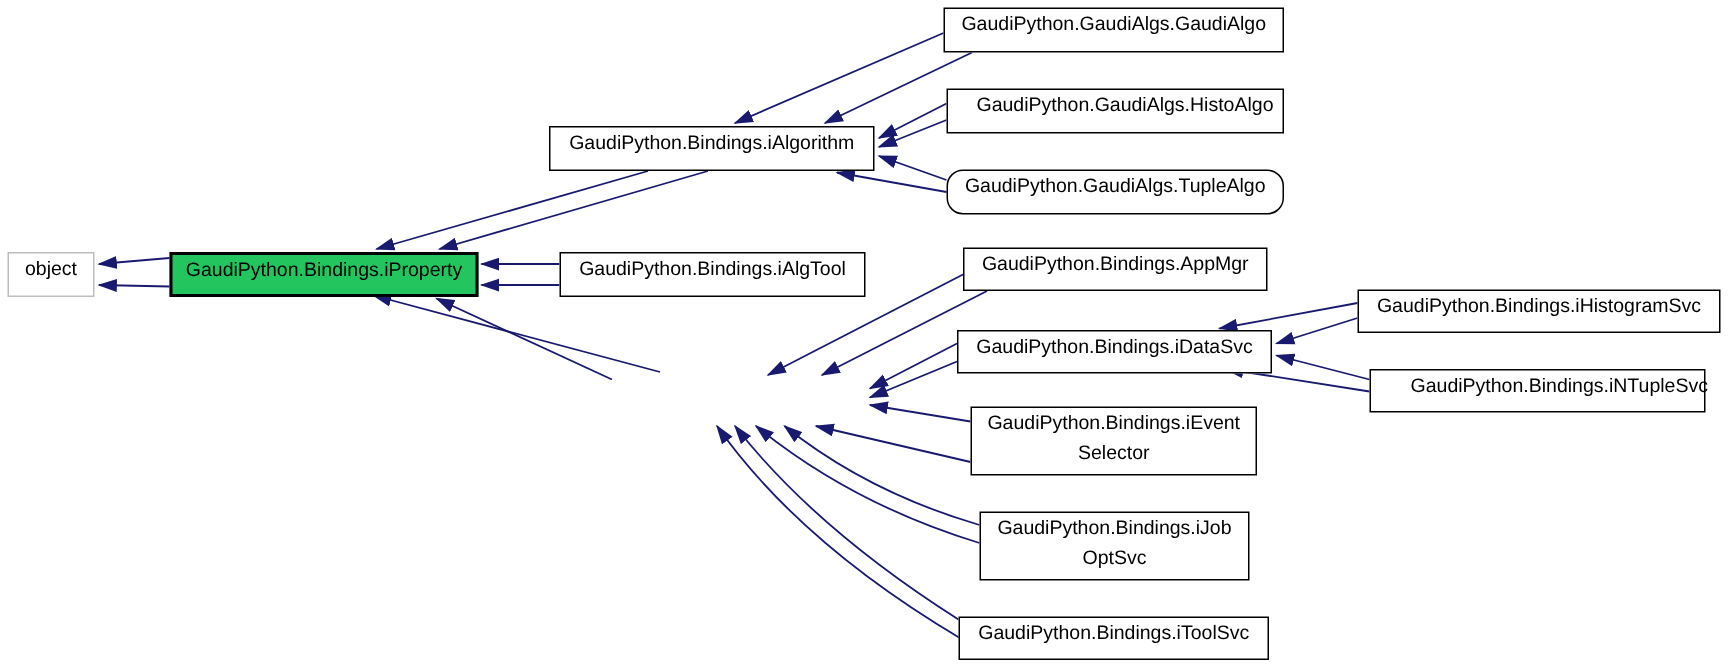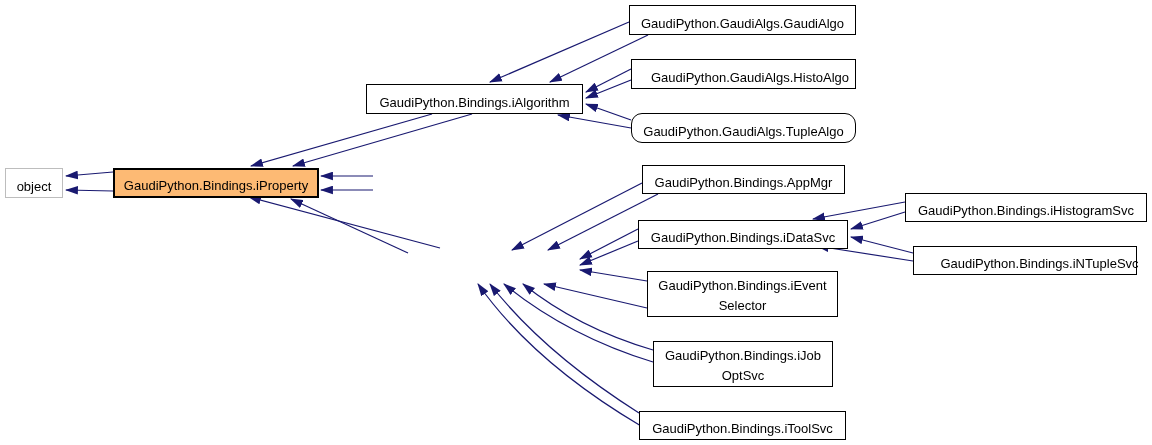--- a/index.html
+++ b/index.html
@@ -10,31 +10,31 @@
     font-family:"Liberation Sans", sans-serif;
     overflow:hidden;
   }
   #edges{position:absolute;left:0;top:0;width:1152px;height:445px;}
   .node{
     position:absolute;
     box-sizing:border-box;
     display:flex;
     flex-direction:column;
     align-items:center;
-    justify-content:flex-end;
+    justify-content:flex-start;
     border:1px solid #000000;
     background:#ffffff;
     color:#000000;
     font-size:13px;
     line-height:20px;
     white-space:nowrap;
     text-align:center;
     z-index:2;
   }
-  .node.highlight{background:#fdba74;border:2px solid #000000;}
+  .node.highlight{background:#22c55e;border:2px solid #000000;}
   .node.external{border-color:#bdbdbd;}
   .edge{stroke:#191970;stroke-width:1.2;fill:none;}
 </style>
 </head>
 <body>
 
 <div id="diagram">
 
   <svg id="edges" width="1152" height="445" viewBox="0 0 1152 445" xmlns="http://www.w3.org/2000/svg">
     <defs>
@@ -103,20 +103,23 @@
   </div>
 
   <div class="node" style="left:631px;top:59px;width:225px;height:30px;padding-left:13px;">
     <span>GaudiPython.GaudiAlgs.HistoAlgo</span>
   </div>
 
   <div class="node" style="left:631px;top:113px;width:225px;height:30px;border-radius:11px;">
     <span>GaudiPython.GaudiAlgs.TupleAlgo</span>
   </div>
 
+  <div class="node" style="left:373px;top:168px;width:204px;height:30px;">
+    <span>GaudiPython.Bindings.iAlgTool</span>
+  </div>
 
 
   <div class="node" style="left:642px;top:165px;width:203px;height:29px;">
     <span>GaudiPython.Bindings.AppMgr</span>
   </div>
 
   <div class="node" style="left:638px;top:220px;width:210px;height:29px;">
     <span>GaudiPython.Bindings.iDataSvc</span>
   </div>
 

